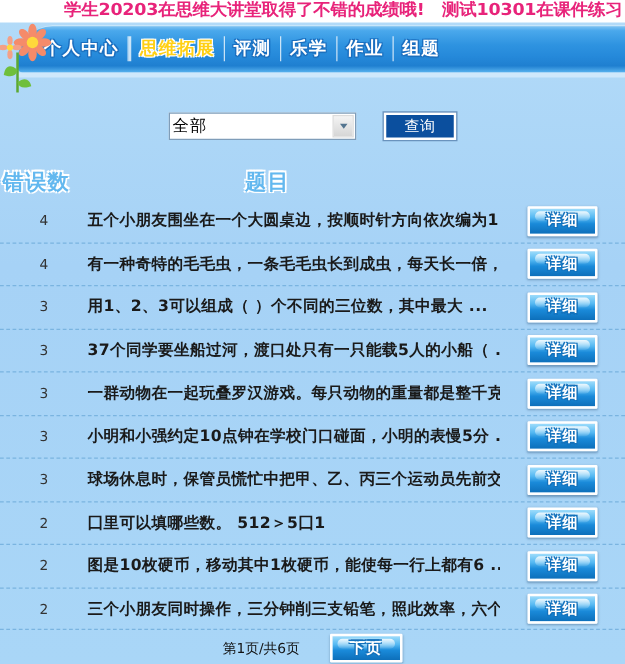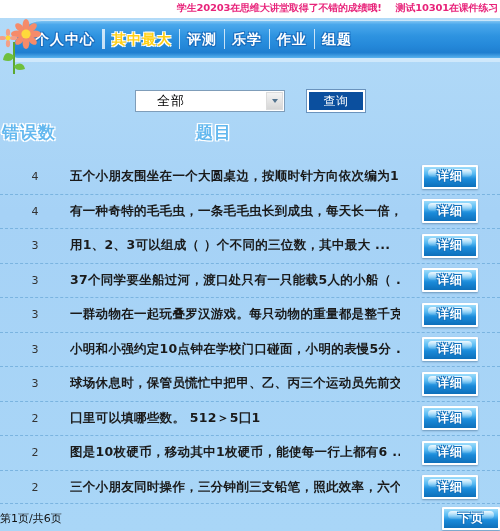--- a/index.html
+++ b/index.html
@@ -36,21 +36,21 @@
   }
   .marquee-inner {
     position: absolute;
     right: 2px;
     top: 2px;
     display: flex;
     gap: 14px;
     align-items: center;
   }
   .marquee-msg {
-    font-size: 10px;
+    font-size: 14px;
     line-height: 12px;
     color: #e8237a;
     font-family: "DejaVu Sans", sans-serif;
     font-weight: bold;
     letter-spacing: -0.2px;
     transform: scaleY(0.95);
   }
 
   
   .nav-wrap {
@@ -147,21 +147,21 @@
     border: 1px solid #7f9db9;
     box-sizing: border-box;
     display: flex;
     align-items: center;
     cursor: pointer;
   }
   .select-value {
     font-family: "DejaVu Sans", sans-serif;
     font-size: 13px;
     color: #000000;
-    padding-left: 21px;
+    padding-left: 2px;
     letter-spacing: 1px;
   }
   .select-arrow {
     position: absolute;
     right: 1px;
     top: 1px;
     width: 17px;
     height: 18px;
     background: linear-gradient(180deg, #f4f4f4, #d6d6d6);
     border: 1px solid #dcdcdc;
@@ -192,21 +192,21 @@
   .query-btn span {
     font-family: "DejaVu Sans", sans-serif;
     font-size: 12px;
     color: #ffffff;
     letter-spacing: 0.5px;
   }
 
   
   .col-headers {
     position: absolute;
-    top: 121px;
+    top: 134px;
     left: 0;
     width: 399px;
     height: 24px;
   }
   .col-head {
     position: absolute;
     font-family: "DejaVu Sans", sans-serif;
     font-size: 17px;
     font-weight: bold;
     letter-spacing: 1px;
@@ -299,21 +299,21 @@
 
   
   .footer {
     position: absolute;
     left: 0;
     top: 503px;
     width: 500px;
     height: 28px;
     display: flex;
     align-items: center;
-    justify-content: space-between;
+    justify-content: center;
     gap: 24px;
     border-top: 1px dashed #7ab4e0;
   }
   .page-info {
     font-family: "DejaVu Sans", sans-serif;
     font-size: 11px;
     color: #111111;
   }
   .pill.next {
     width: 58px;
@@ -332,21 +332,21 @@
     </div>
   </div>
 
   <div class="nav-wrap">
     <div class="nav-bg"></div>
     <div class="nav-items">
       <div class="nav-item">个人中心</div>
       <div class="nav-sep"></div>
       <div class="nav-sep"></div>
       <div class="nav-sep"></div>
-      <div class="nav-item active">其中最大</div>
+      <div class="nav-item active">思维拓展</div>
       <div class="nav-sep"></div>
       <div class="nav-item">评测</div>
       <div class="nav-sep"></div>
       <div class="nav-item">乐学</div>
       <div class="nav-sep"></div>
       <div class="nav-item">作业</div>
       <div class="nav-sep"></div>
       <div class="nav-item">组题</div>
     </div>
 

